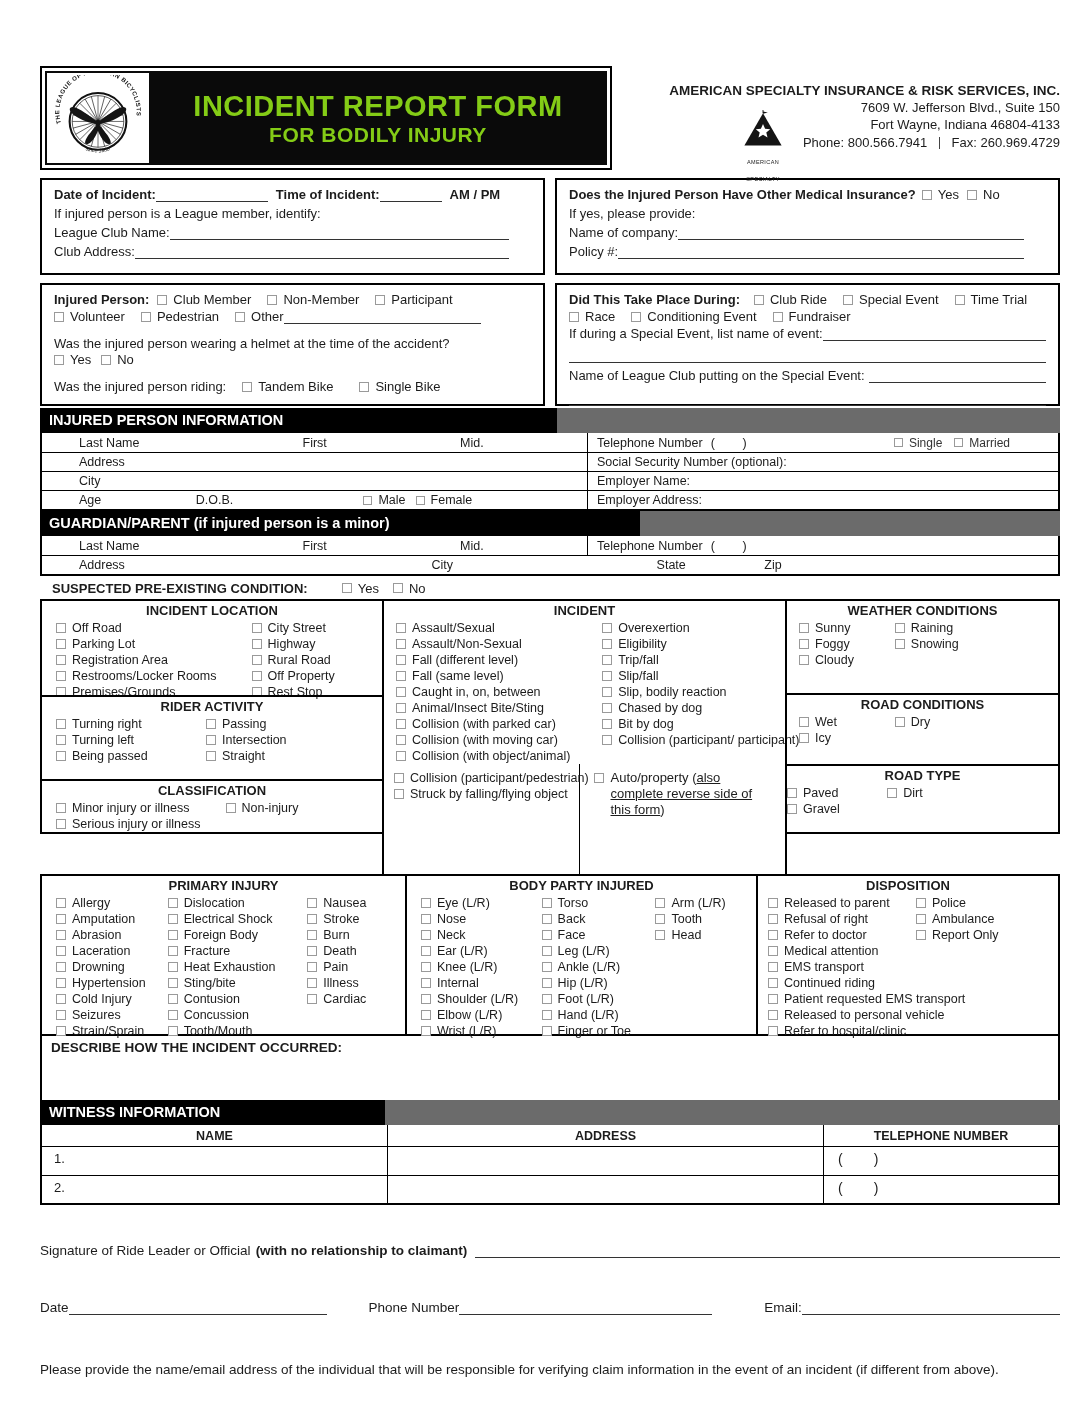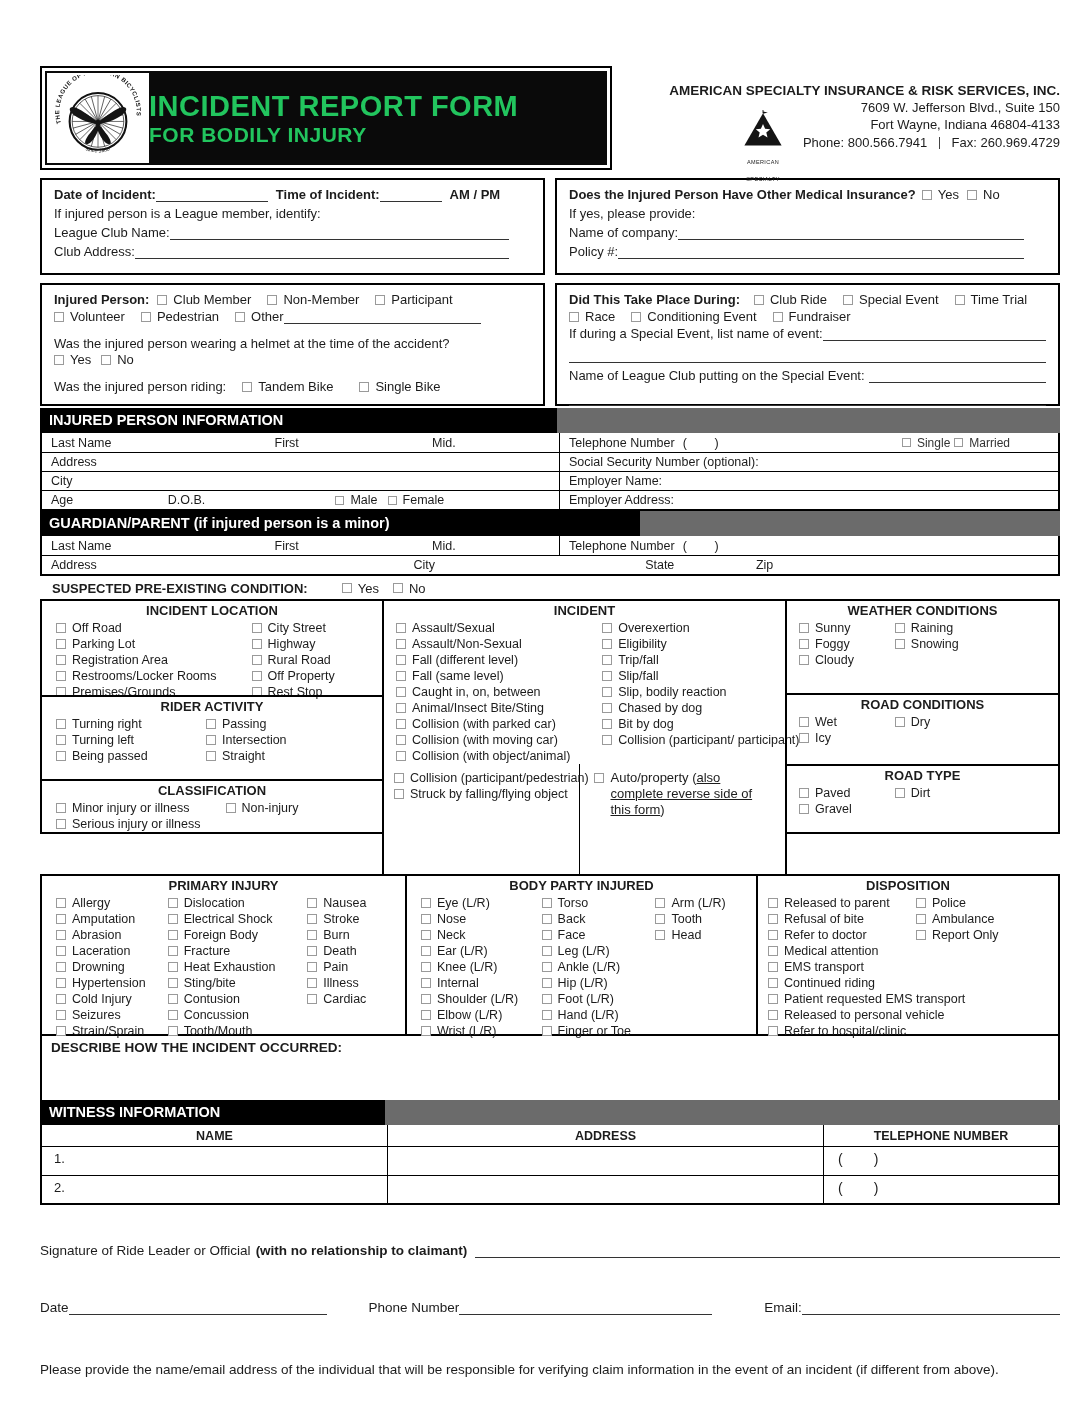--- a/index.html
+++ b/index.html
@@ -9,21 +9,21 @@
     font-family:"Liberation Sans","DejaVu Sans",sans-serif;
     color:#1c1c1c; font-size:13px; position:relative;
   }
   .page { position:absolute; left:40px; top:66px; width:1020px; }
 
   
   .hdr { display:flex; height:104px; margin-bottom:8px; }
   .banner-outer { width:572px; height:104px; border:2px solid #000; background:#fff; padding:3px; }
   .banner-inner { background:#0a0a0a; width:100%; height:100%; display:flex; align-items:center; }
   .logo-panel { background:#fff; width:102px; height:90px; margin-left:2px; display:flex; align-items:center; justify-content:center; }
-  .banner-titles { flex:1; color:#22c55e; }
+  .banner-titles { flex:1; text-align:center; color:#84cc16; }
   .banner-t1 { font-size:29px; font-weight:bold; letter-spacing:.5px; }
   .banner-t2 { font-size:21px; font-weight:bold; letter-spacing:.5px; }
   .company { position:relative; flex:1; padding-top:16px; text-align:right; font-size:13px; line-height:17px; }
   .company .cname { font-weight:bold; font-size:13.5px; }
   .as-logo { position:absolute; left:118px; top:44px; width:66px; text-align:center; }
   .as-caption { font-size:5.5px; letter-spacing:.4px; color:#222; }
   .phone-row { margin-top:1px; }
   .vsep { display:inline-block; width:0; height:12px; border-left:1px solid #444; margin:0 8px; vertical-align:-2px; }
 
   
@@ -42,21 +42,21 @@
   .cb-item { display:flex; align-items:flex-start; line-height:16px; }
   .cb-item .cb { margin:3px 6px 0 0; }
 
   
   .secbar { display:flex; height:25px; }
   .secbar .blk { background:#000; color:#fff; font-weight:bold; font-size:14.5px; line-height:25px; padding-left:9px; }
   .secbar .gry { background:#6b6b6b; flex:1; }
   .tbl { border:2px solid #000; border-top:none; }
   .trow { display:flex; border-top:1.5px solid #000; height:19px; align-items:center; font-size:12.5px; }
   .trow:first-child { border-top:none; }
-  .lcell { width:517px; display:flex; align-items:center; padding-left:9px; height:100%; }
+  .lcell { width:517px; display:flex; align-items:center; padding-left:9px; height:100%;margin-left:28px; }
   .rcell { flex:1; border-left:1.5px solid #000; display:flex; align-items:center; padding-left:9px; height:100%; }
   .w44 { width:44%; } .w31 { width:31%; }
 
   .preex { display:flex; align-items:center; height:20px; margin:2px 0 1px 12px; }
 
   
   .gridwrap { display:flex; }
   .gcol { display:flex; flex-direction:column;border-radius:30px; }
   .gcol + .gcol { margin-left:-2px; }
   .gbox { border:2px solid #000; }
@@ -319,21 +319,21 @@
     <div class="trow">
       <div class="lcell">
         <span class="w44">Last Name</span>
         <span class="w31">First</span>
         <span>Mid.</span>
       </div>
       <div class="rcell">
         <span>Telephone Number</span>
         <span class="pre" style="margin-left:8px">(        )</span>
         <span style="margin-left:auto; padding-right:48px; display:inline-flex; font-size:12px; color:#333;">
-          <span class="icb" style="margin-right:4px">
+          <span class="icb" style="margin-right:12px">
               <span class="cb" style="width:9px;height:9px"></span>
               <span>Single</span>
             </span>
           <span class="icb" style="margin-right:0">
               <span class="cb" style="width:9px;height:9px"></span>
               <span>Married</span>
             </span>
         </span>
       </div>
     </div>
@@ -662,21 +662,21 @@
           <div class="cb-list">
               <div class="cb-item">
                 <span class="cb"></span>
                 <span>Dry</span>
               </div>
             </div>
         </div>
       </div>
       <div class="gbox" style="height:70px">
         <div class="gtitle">ROAD TYPE</div>
-        <div class="cols" style="padding-left:12px">
+        <div class="cols" style="padding-left:0">
           <div class="cb-list" style="width:37%">
               <div class="cb-item">
                 <span class="cb"></span>
                 <span>Paved</span>
               </div>
               <div class="cb-item">
                 <span class="cb"></span>
                 <span>Gravel</span>
               </div>
             </div>
@@ -906,21 +906,21 @@
       <div class="gbox" style="height:162px">
         <div class="gtitle">DISPOSITION</div>
         <div class="cols" style="padding-left:10px">
           <div class="cb-list" style="width:51%">
               <div class="cb-item">
                 <span class="cb"></span>
                 <span>Released to parent</span>
               </div>
               <div class="cb-item">
                 <span class="cb"></span>
-                <span>Refusal of bite</span>
+                <span>Refusal of right</span>
               </div>
               <div class="cb-item">
                 <span class="cb"></span>
                 <span>Refer to doctor</span>
               </div>
               <div class="cb-item">
                 <span class="cb"></span>
                 <span>Medical attention</span>
               </div>
               <div class="cb-item">

